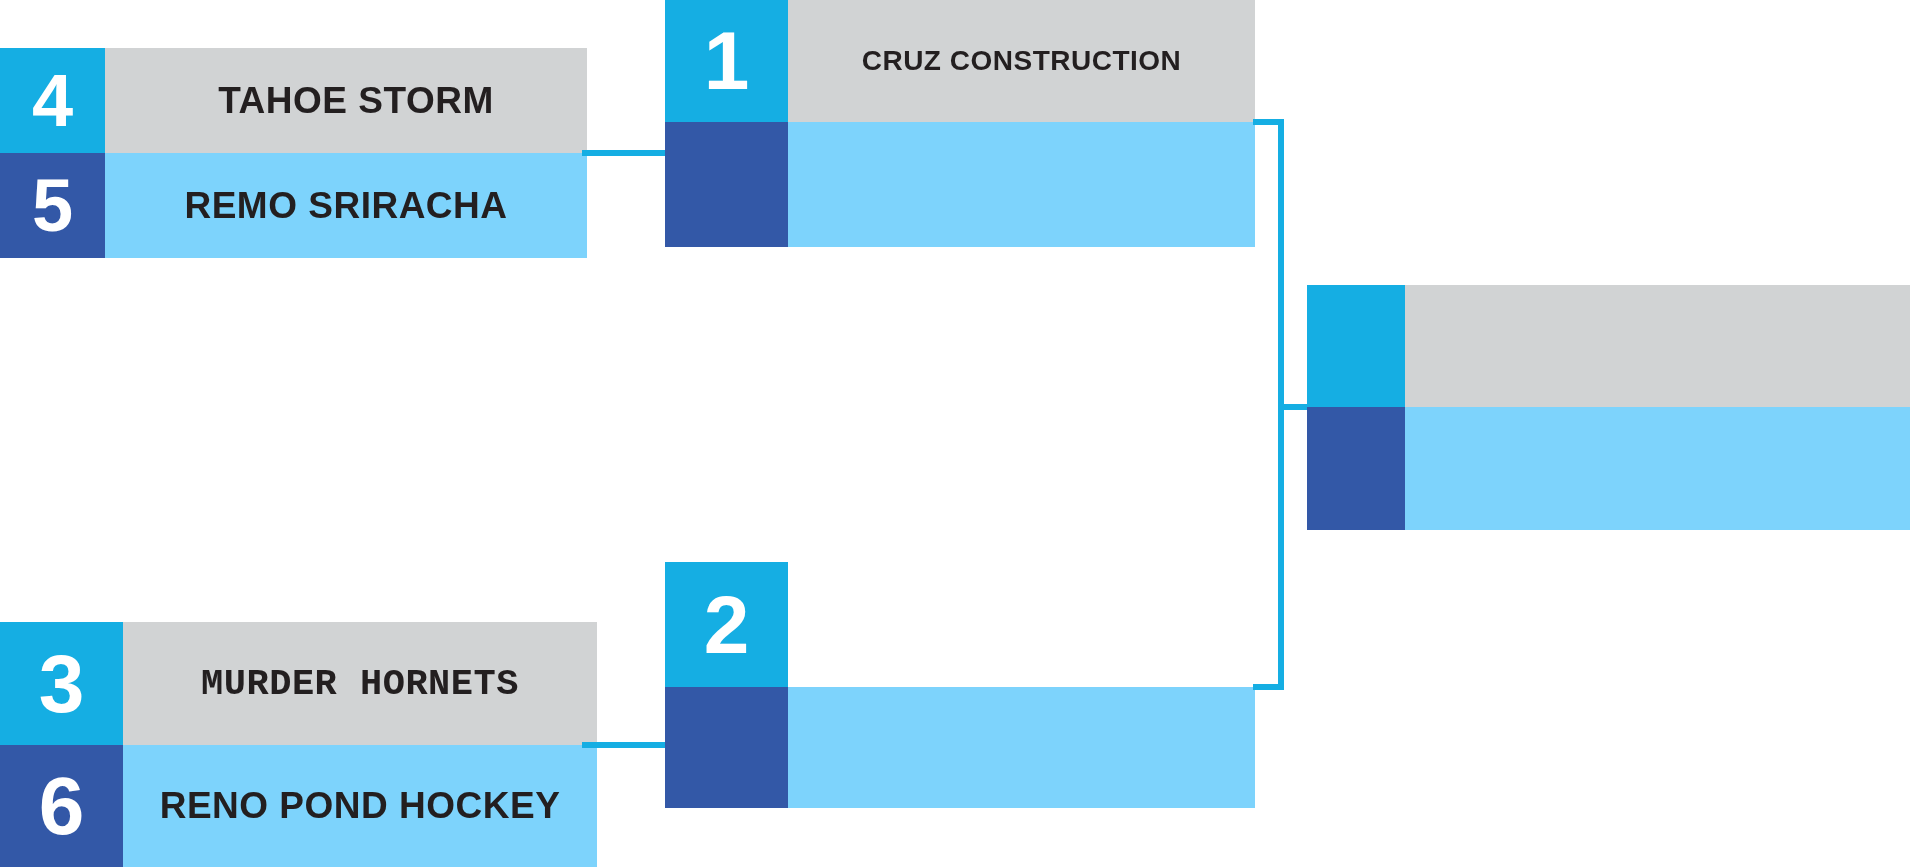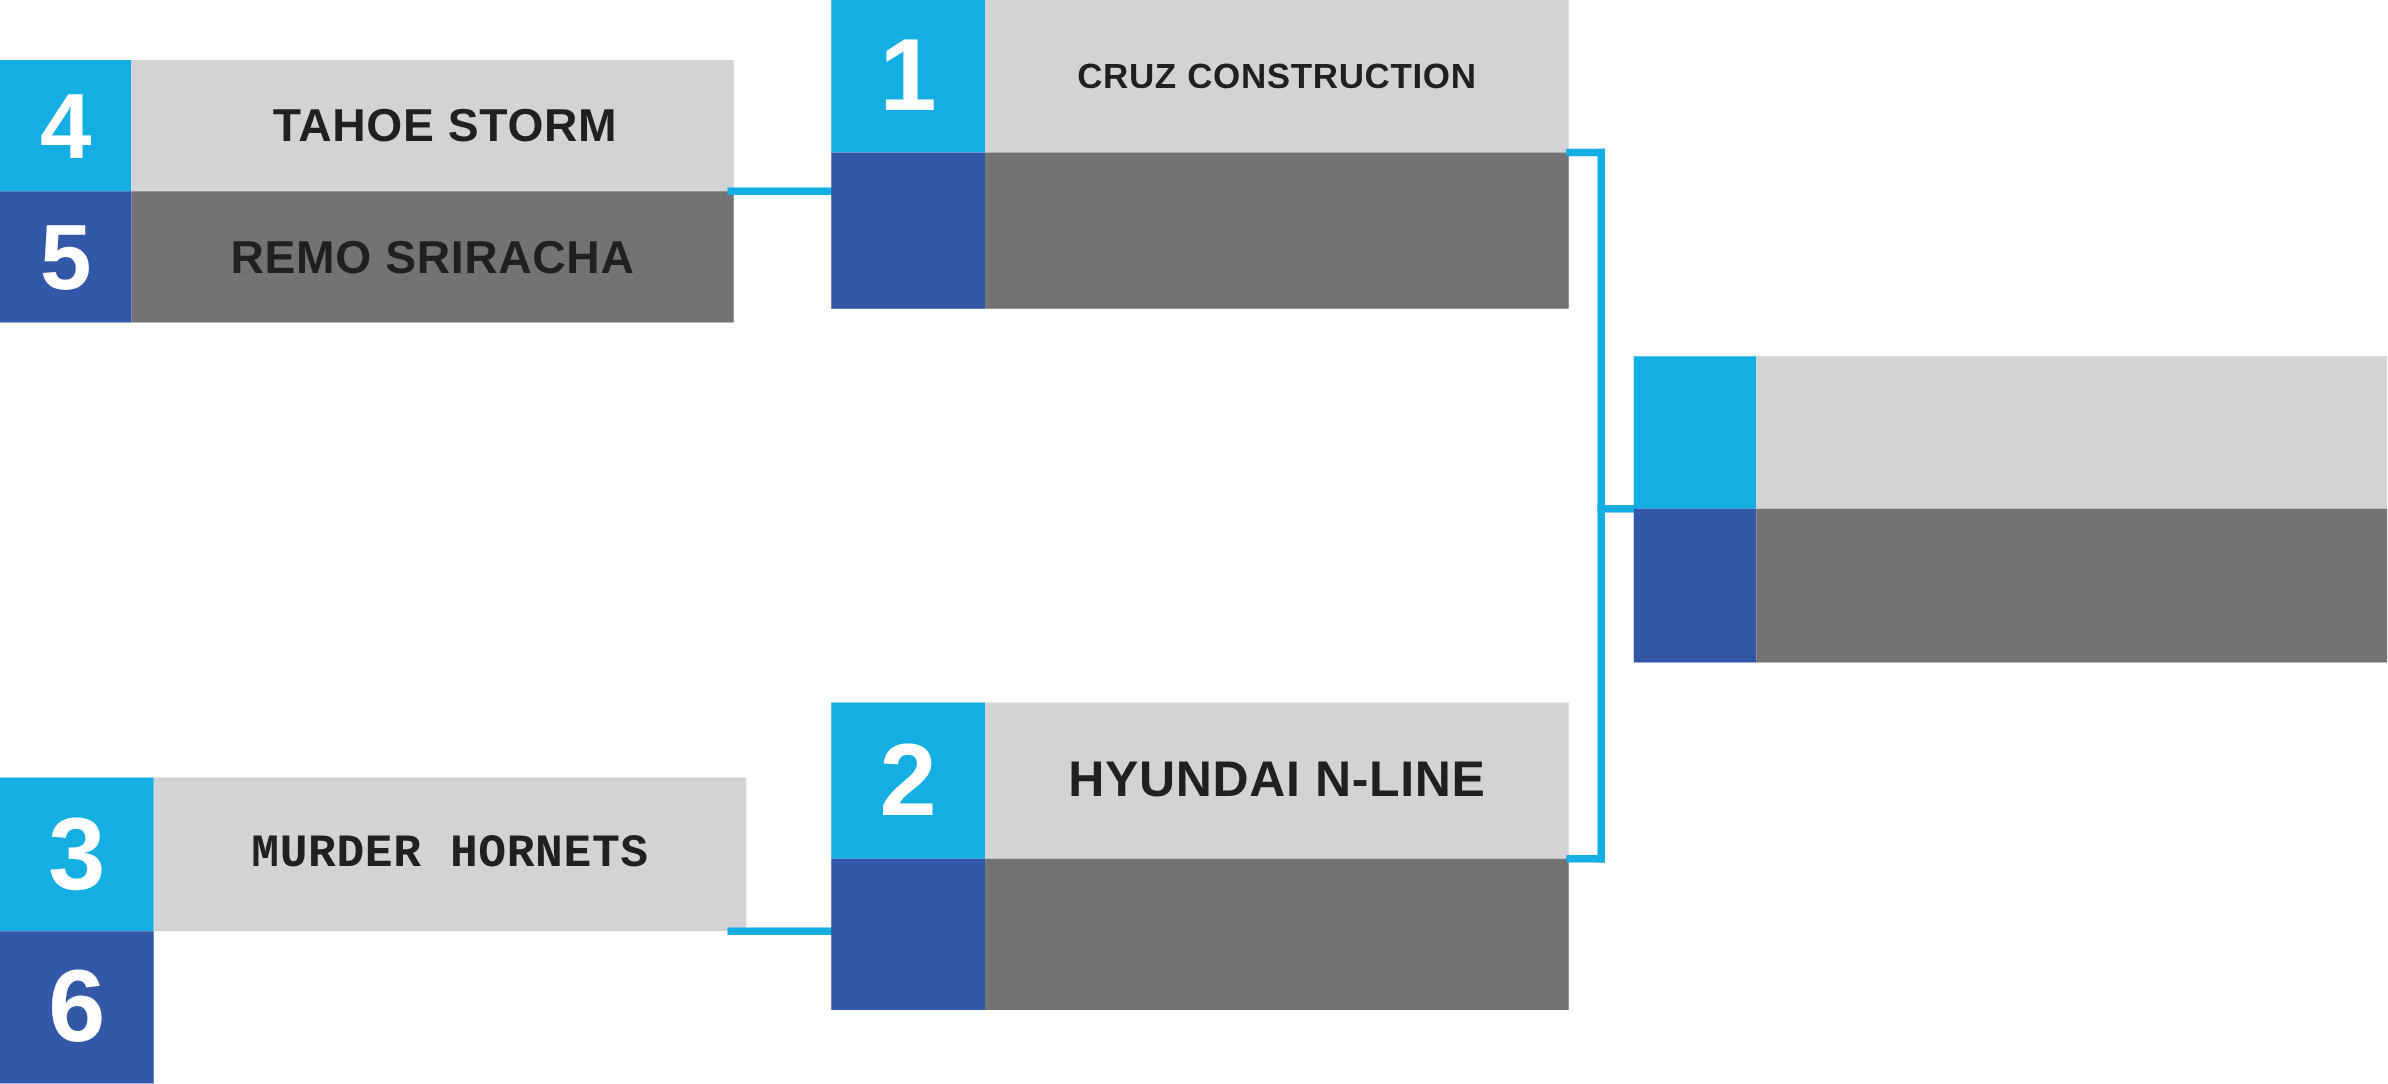--- a/index.html
+++ b/index.html
@@ -46,21 +46,21 @@
     letter-spacing: 0.5px;
     text-transform: uppercase;
     white-space: nowrap;
     overflow: hidden;
   }
 
   
   .row-top .seed-box { background: #15aee3; }
   .row-top .name-box { background: #d1d3d4; }
   .row-bottom .seed-box { background: #3358a7; }
-  .row-bottom .name-box { background: #737373; }
+  .row-bottom .name-box { background: #7dd3fc; }
 
   
   .conn {
     position: absolute;
     background: #15aee3;
   }
 </style>
 </head>
 <body>
 
@@ -78,37 +78,37 @@
 
   <div class="conn" style="left:582px; top:150px; width:88px; height:6px;"></div>
 
   <div class="slot row-top" style="left:0px; top:622px; width:597px; height:123px;">
     <div class="seed-box" style="width:123px; font-size:82px;">3</div>
     <div class="name-box" style="font-size:37px;font-family:Liberation Mono, monospace;">MURDER HORNETS</div>
   </div>
 
   <div class="slot row-bottom" style="left:0px; top:745px; width:597px; height:122px;">
     <div class="seed-box" style="width:123px; font-size:82px;">6</div>
+    <div class="name-box" style="font-size:37px;">RENO POND HOCKEY</div>
   </div>
 
   <div class="conn" style="left:582px; top:742px; width:88px; height:6px;"></div>
 
   <div class="slot row-top" style="left:665px; top:0px; width:590px; height:122px;">
     <div class="seed-box" style="width:123px; font-size:82px;">1</div>
     <div class="name-box" style="font-size:28px;">CRUZ CONSTRUCTION</div>
   </div>
 
   <div class="slot row-bottom" style="left:665px; top:122px; width:590px; height:125px;">
     <div class="seed-box" style="width:123px; font-size:82px;"></div>
     <div class="name-box" style="font-size:40px;"></div>
   </div>
 
   <div class="slot row-top" style="left:665px; top:562px; width:590px; height:125px;">
     <div class="seed-box" style="width:123px; font-size:82px;">2</div>
-    <div class="name-box" style="font-size:40px;">HYUNDAI N-LINE</div>
   </div>
 
   <div class="slot row-bottom" style="left:665px; top:687px; width:590px; height:121px;">
     <div class="seed-box" style="width:123px; font-size:82px;"></div>
     <div class="name-box" style="font-size:40px;"></div>
   </div>
 
   <div class="conn" style="left:1253px; top:119px; width:31px; height:6px;"></div>
 
   <div class="conn" style="left:1253px; top:684px; width:31px; height:6px;"></div>

